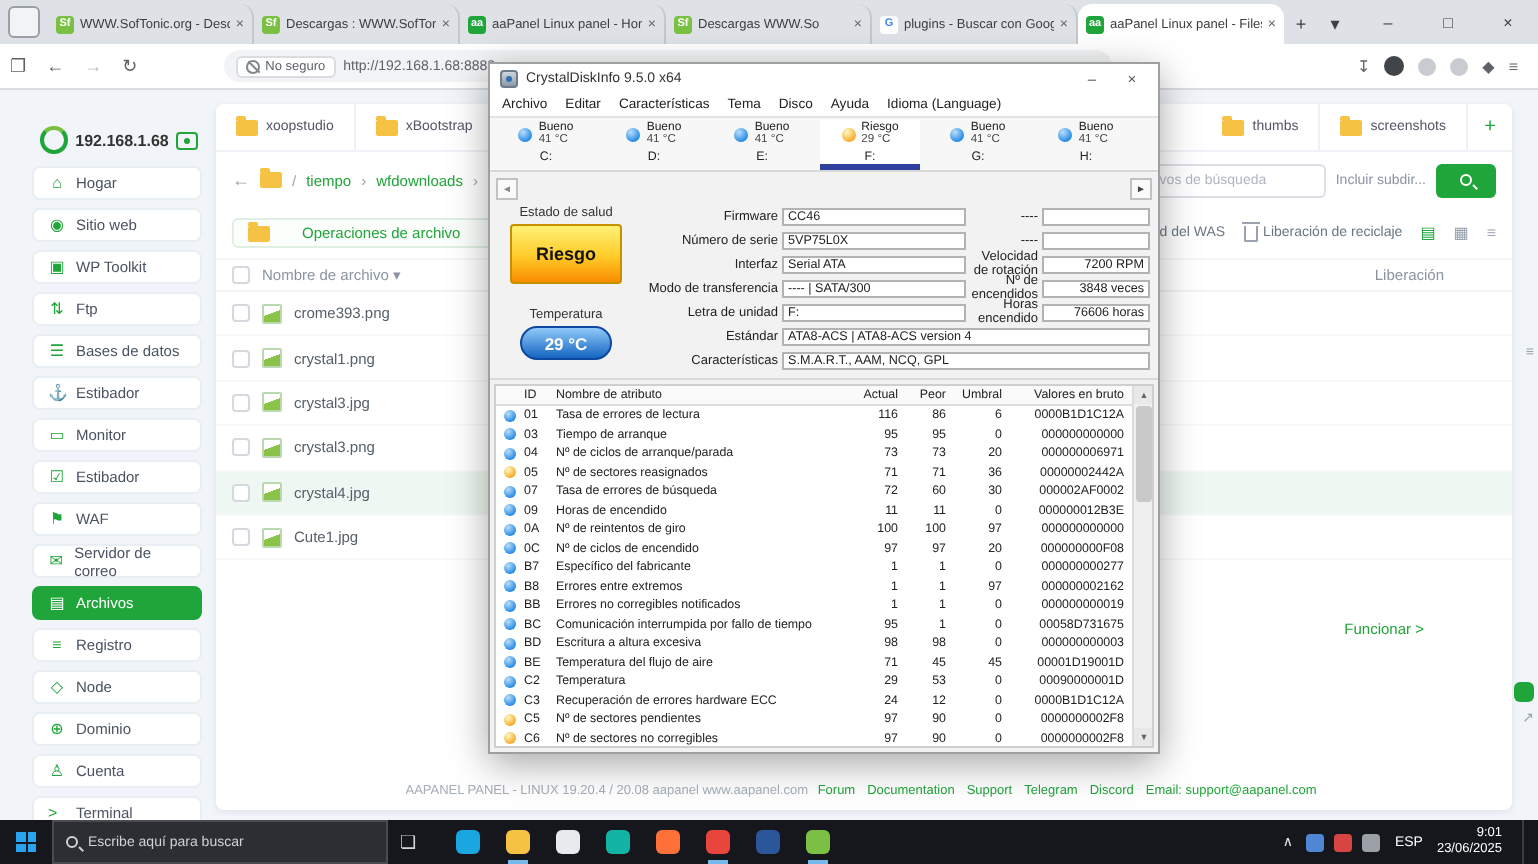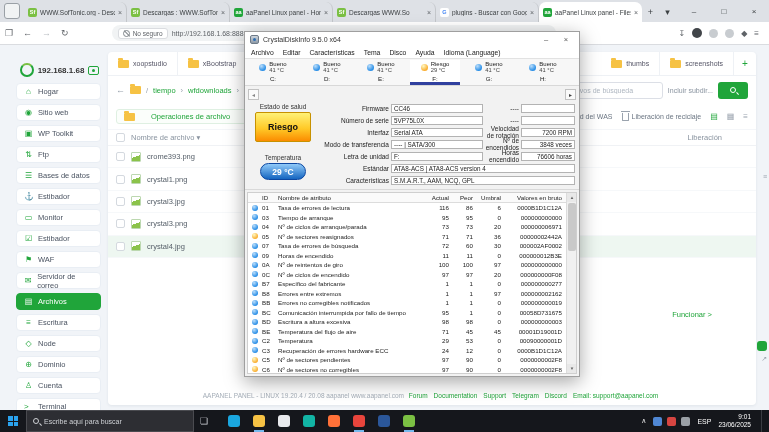--- a/index.html
+++ b/index.html
@@ -286,21 +286,21 @@
           <div class="sbitem">
             <span class="sbic">✉</span>
             <span>Servidor de correo</span>
           </div>
           <div class="sbitem active">
             <span class="sbic">▤</span>
             <span>Archivos</span>
           </div>
           <div class="sbitem">
             <span class="sbic">≡</span>
-            <span>Escritura</span>
+            <span>Registro</span>
           </div>
           <div class="sbitem">
             <span class="sbic">◇</span>
             <span>Node</span>
           </div>
           <div class="sbitem">
             <span class="sbic">⊕</span>
             <span>Dominio</span>
           </div>
           <div class="sbitem">
@@ -413,20 +413,25 @@
           </div>
           <div class="frow">
             <span class="cb"></span>
             <span class="fico"></span>
             <span class="fname">crystal3.png</span>
           </div>
           <div class="frow selected">
             <span class="cb"></span>
             <span class="fico"></span>
             <span class="fname">crystal4.jpg</span>
+          </div>
+          <div class="frow">
+            <span class="cb"></span>
+            <span class="fico"></span>
+            <span class="fname">Cute1.jpg</span>
           </div>
         </div>
 
       <span class="actionlink">Funcionar &gt;</span>
 
       <div class="cfooter">
         <span>AAPANEL PANEL - LINUX 19.20.4 / 20.08 aapanel www.aapanel.com</span>
         <span>
           
         <span class="flink">Forum</span><span class="flink">Documentation</span><span class="flink">Support</span><span class="flink">Telegram</span><span class="flink">Discord</span><span class="flink">Email: support@aapanel.com</span></span>

